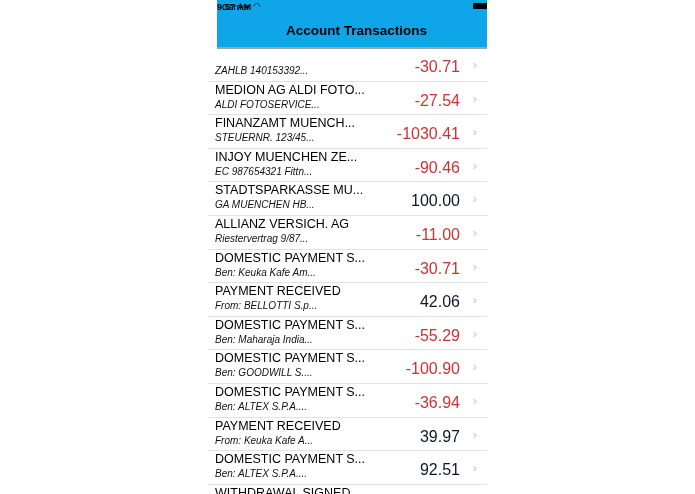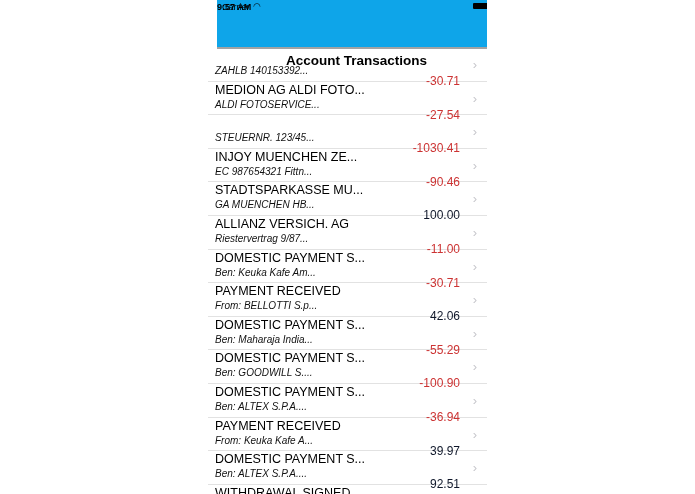--- a/index.html
+++ b/index.html
@@ -5,27 +5,27 @@
     html, body { margin: 0; padding: 0; background: #ffffff; }
     body { width: 695px; height: 494px; position: relative; overflow: hidden; font-family: "Liberation Sans", sans-serif; }
     .phone { position: absolute; left: 208px; top: 0; width: 279px; height: 494px; background: #ffffff; overflow: hidden; }
     .navbar { position: absolute; left: 9px; top: 0; width: 279px; height: 47px; background: #0ea5e9; border-bottom: 2px solid #a3a3a3; }
     .status { position: absolute; left: 0; top: 0; width: 279px; height: 14px; font-size: 9px; color: #000; }
     .carrier { position: absolute; left: 5px; top: 2px; }
     .wifi { position: absolute; left: 36px; top: 1px; font-size: 9px; }
     .time { position: absolute; left: 0; width: 279px; top: 2px; text-align: left; font-weight: bold; }
     .battery { position: absolute; right: 8px; top: 3px; width: 15px; height: 6px; background: #000; border-radius: 1px; }
     .battery::after { content: ""; position: absolute; right: -2px; top: 2px; width: 1.5px; height: 2px; background: #000; }
-    .title { position: absolute; left: 0; width: 279px; top: 23px; text-align: center; font-size: 13.5px; font-weight: bold; color: #000; margin-top: 30px; }
+    .title { position: absolute; left: 0; width: 279px; top: 23px; text-align: center; font-size: 13.5px; font-weight: bold; color: #000; }
     .list { position: absolute; left: 0; top: 48px; width: 279px; }
     .row { position: relative; height: 32.6px; border-bottom: 1px solid #e2e2e2; }
     .row:last-child { border-bottom: none; }
     .row-title { position: absolute; left: 7px; top: 1px; font-size: 12.5px; color: #000; white-space: nowrap; }
     .row-sub { position: absolute; left: 7px; top: 17px; font-size: 10px; color: #111; white-space: nowrap; font-style: italic; }
-    .amount { position: absolute; right: 27px; top: 10px; font-size: 12px; text-align: right; margin-top: 16px; }
+    .amount { position: absolute; right: 27px; top: 10px; font-size: 16px; text-align: right; }
     .neg { color: #cc3333; }
     .pos { color: #0f172a; }
     .chevron { position: absolute; right: 10px; top: 9px; font-size: 13px; color: #c7c7cc; }
   </style>
 </head>
 <body>
 
 <div class="phone">
   <div class="navbar">
     <div class="status">
@@ -43,20 +43,21 @@
     <span class="amount neg">-30.71</span>
     <span class="chevron">›</span>
   </div>
       <div class="row">
     <span class="row-title">MEDION AG ALDI FOTO...</span>
     <span class="row-sub">ALDI FOTOSERVICE...</span>
     <span class="amount neg">-27.54</span>
     <span class="chevron">›</span>
   </div>
       <div class="row">
+    <span class="row-title">FINANZAMT MUENCH...</span>
     <span class="row-sub">STEUERNR. 123/45...</span>
     <span class="amount neg">-1030.41</span>
     <span class="chevron">›</span>
   </div>
       <div class="row">
     <span class="row-title">INJOY MUENCHEN ZE...</span>
     <span class="row-sub">EC 987654321 Fittn...</span>
     <span class="amount neg">-90.46</span>
     <span class="chevron">›</span>
   </div>

